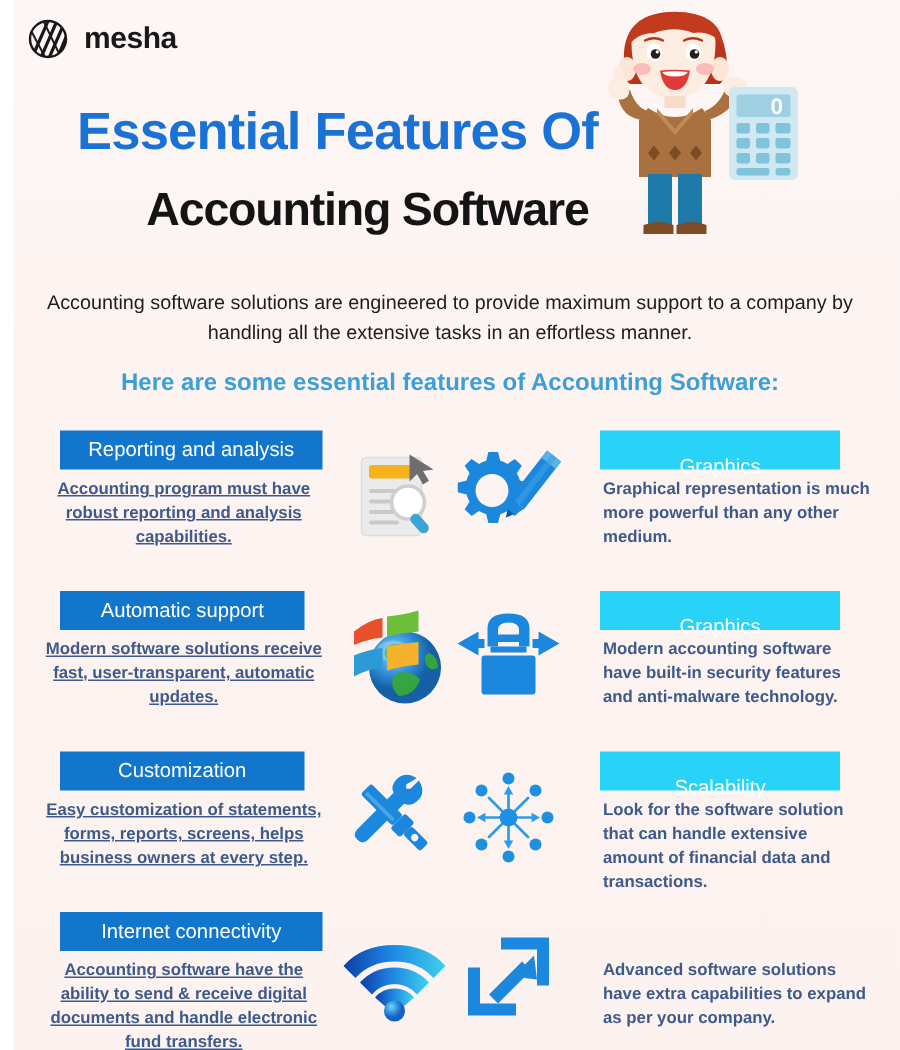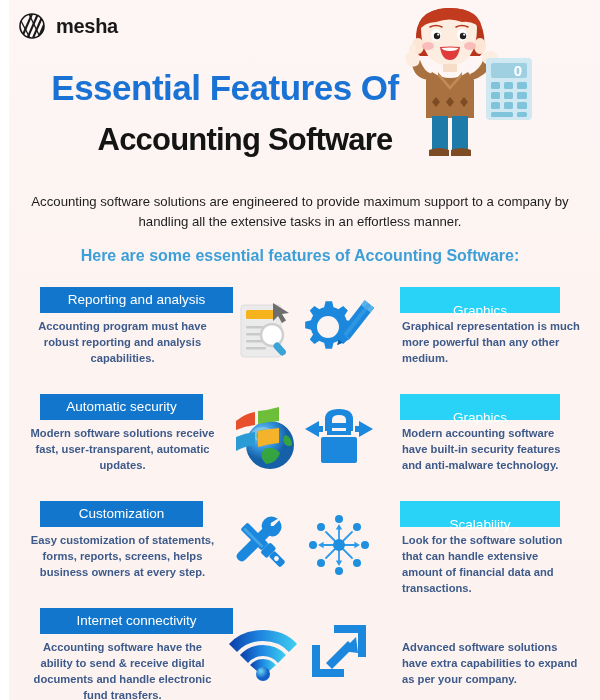--- a/index.html
+++ b/index.html
@@ -152,32 +152,32 @@
     text-align: center;
     padding: 0 8px;
   }
   .cell.right .banner {
     right: 10px;
     width: 160px;
     background: #29d2f7;
     text-align: center;
     padding: 11px 8px;
   }
-  .cell.left.wide-banner .banner  { width: 193px; }
+  .cell.left.wide-banner .banner  { width: 175px; }
 
   .desc {
     position: absolute;
     top: 36px;
     font-size: 11.2px;
     line-height: 1.42;
     color: #3d5a8a;
     font-weight: bold;
     width: 185px;
   }
-  .cell.left .desc  { left: 0px; text-align: center; }
+  .cell.left .desc  { left: 0px; text-align: center; text-decoration: underline; }
   .cell.right .desc { right: -10px; width: 178px; text-align: left; }
 
   .icon-slot {
     position: absolute;
     top: 4px;
     width: 90px;
     height: 88px;
     display: flex;
     align-items: center;
     justify-content: center;
@@ -333,21 +333,21 @@
               <path d="M36 40 L42 52 L48 40 Z" fill="#1b87dd"></path>
               <path d="M39.4 47 L42 52 L44.6 47 Z" fill="#0b5c9e"></path>
             </g>
           </svg>
         </div>
       </div>
     </div>
 
     <div class="row">
       <div class="cell left">
-        <div class="banner">Automatic security</div>
+        <div class="banner">Automatic support</div>
         <div class="desc">Modern software solutions receive fast, user-transparent, automatic updates.</div>
         <div class="icon-slot">
           <svg width="78" height="74" viewBox="0 0 78 74">
             <defs>
               <radialGradient id="globeG" cx="35%" cy="30%">
                 <stop offset="0%" stop-color="#8fd3f7"></stop>
                 <stop offset="60%" stop-color="#2f8fd8"></stop>
                 <stop offset="100%" stop-color="#1660a8"></stop>
               </radialGradient>
             </defs>

